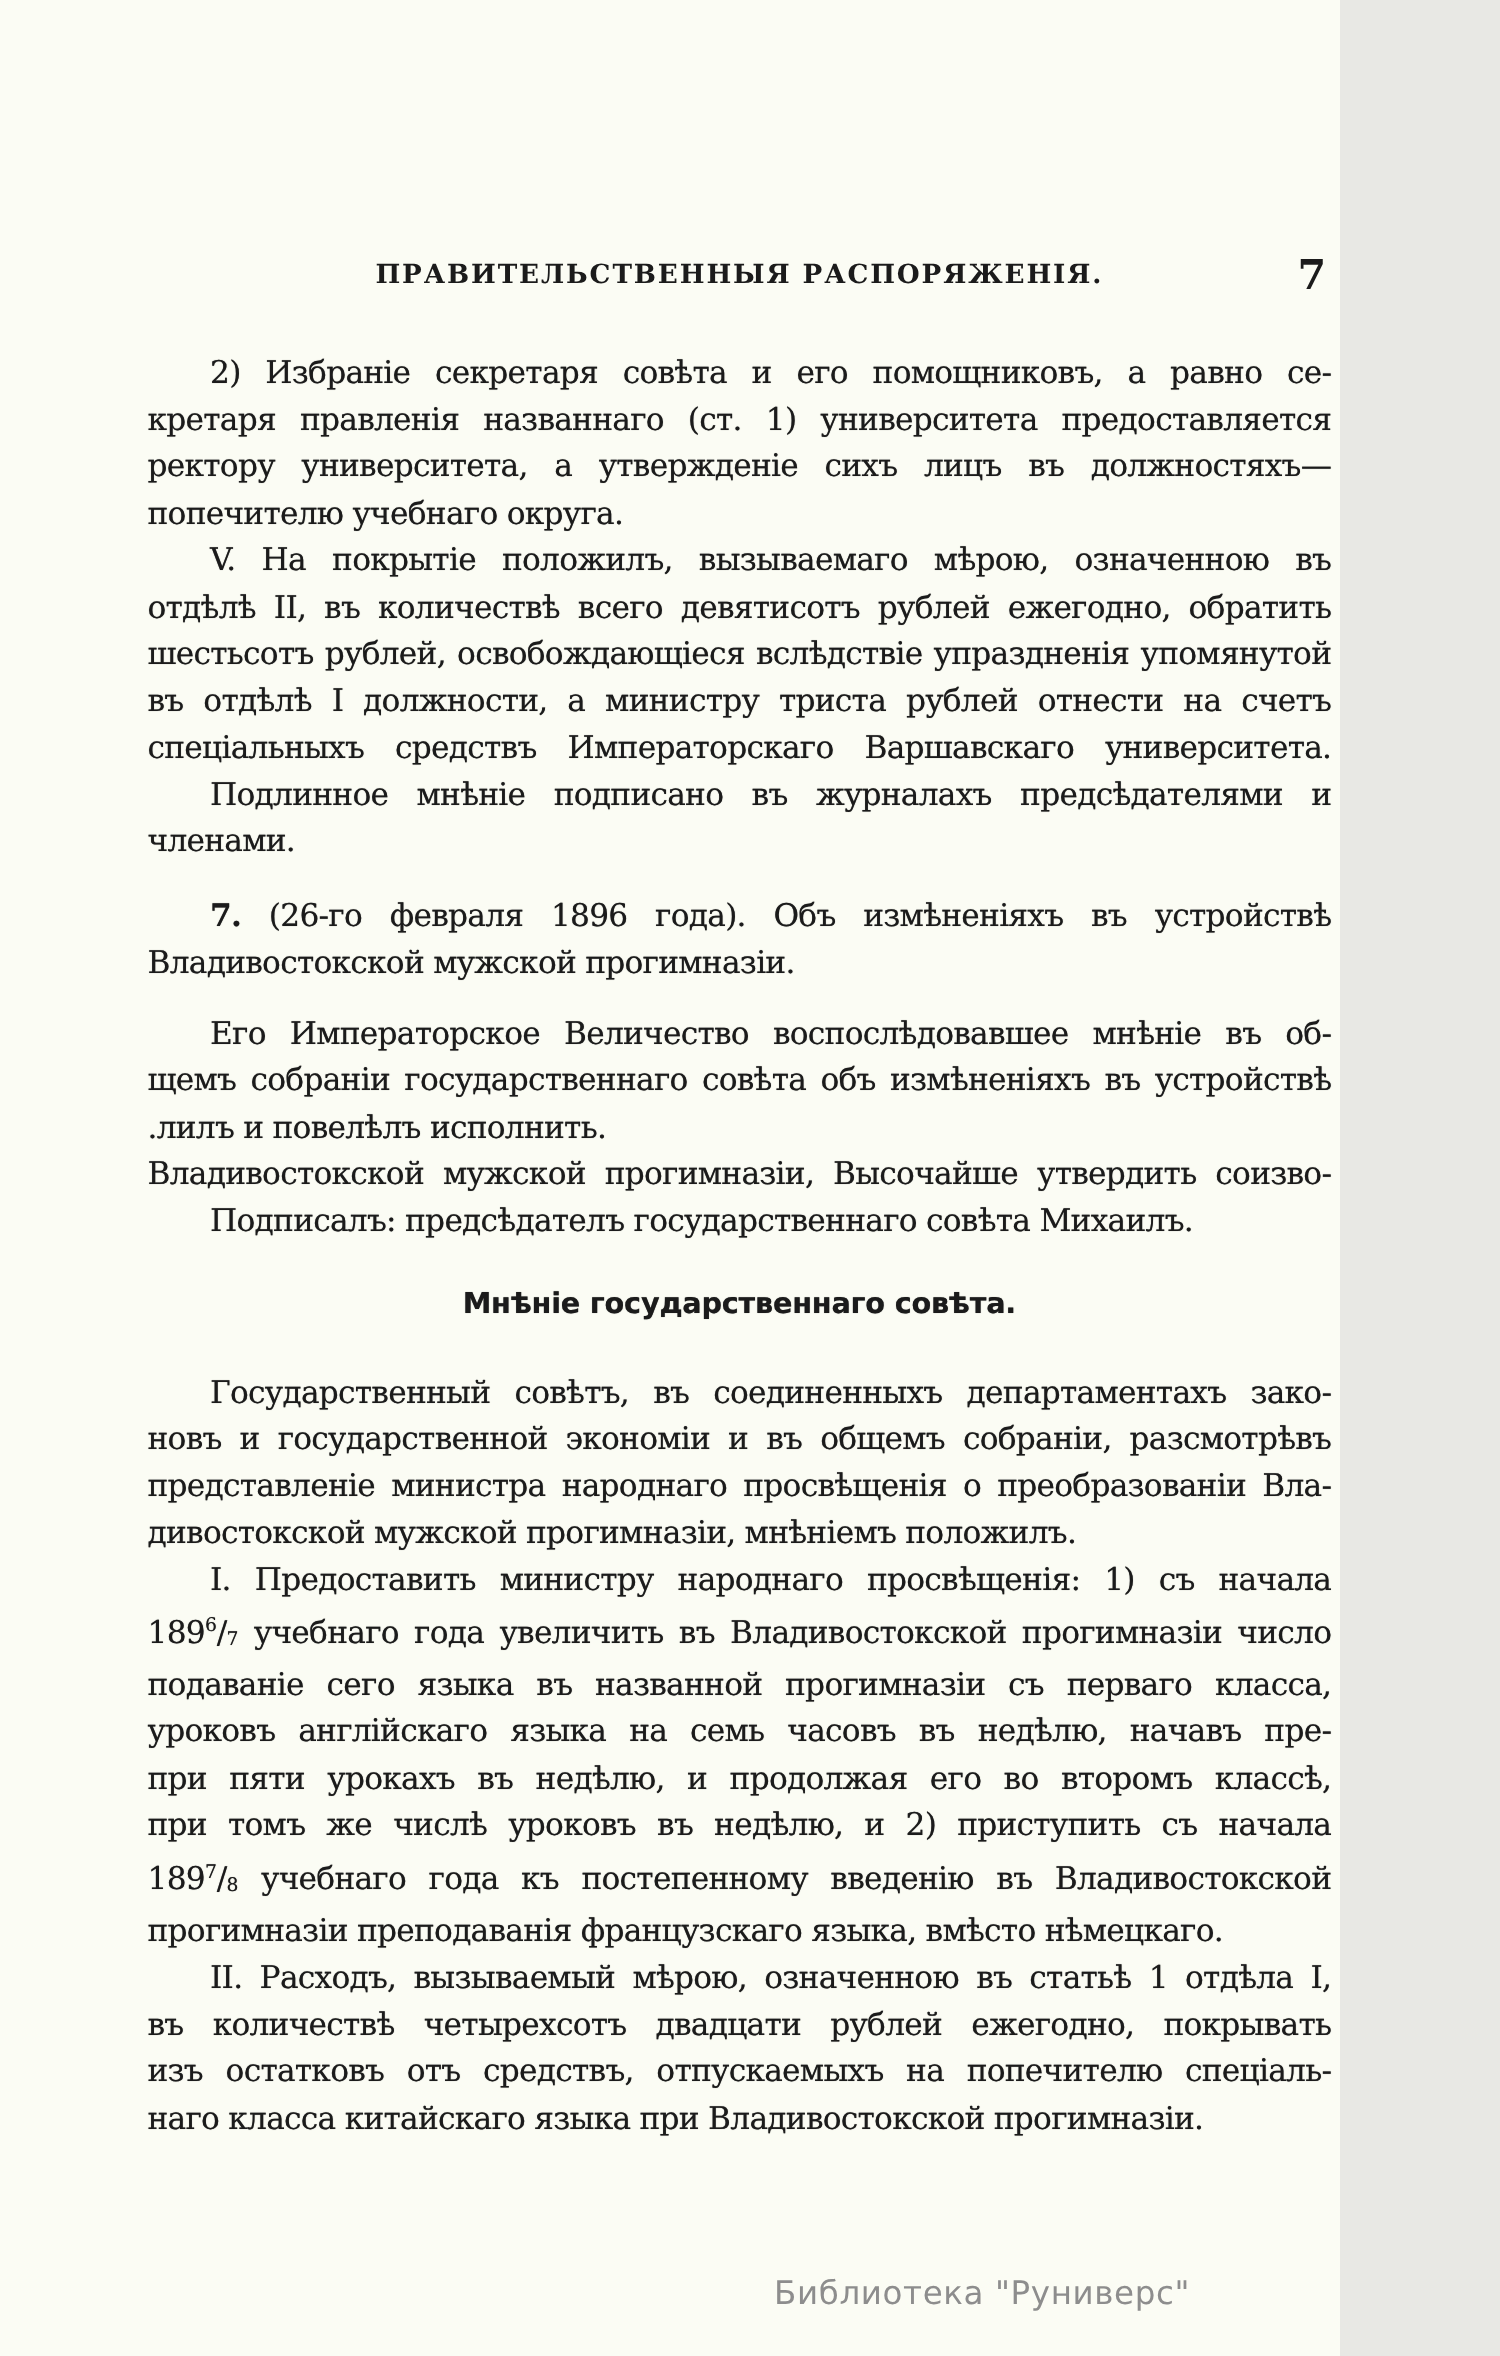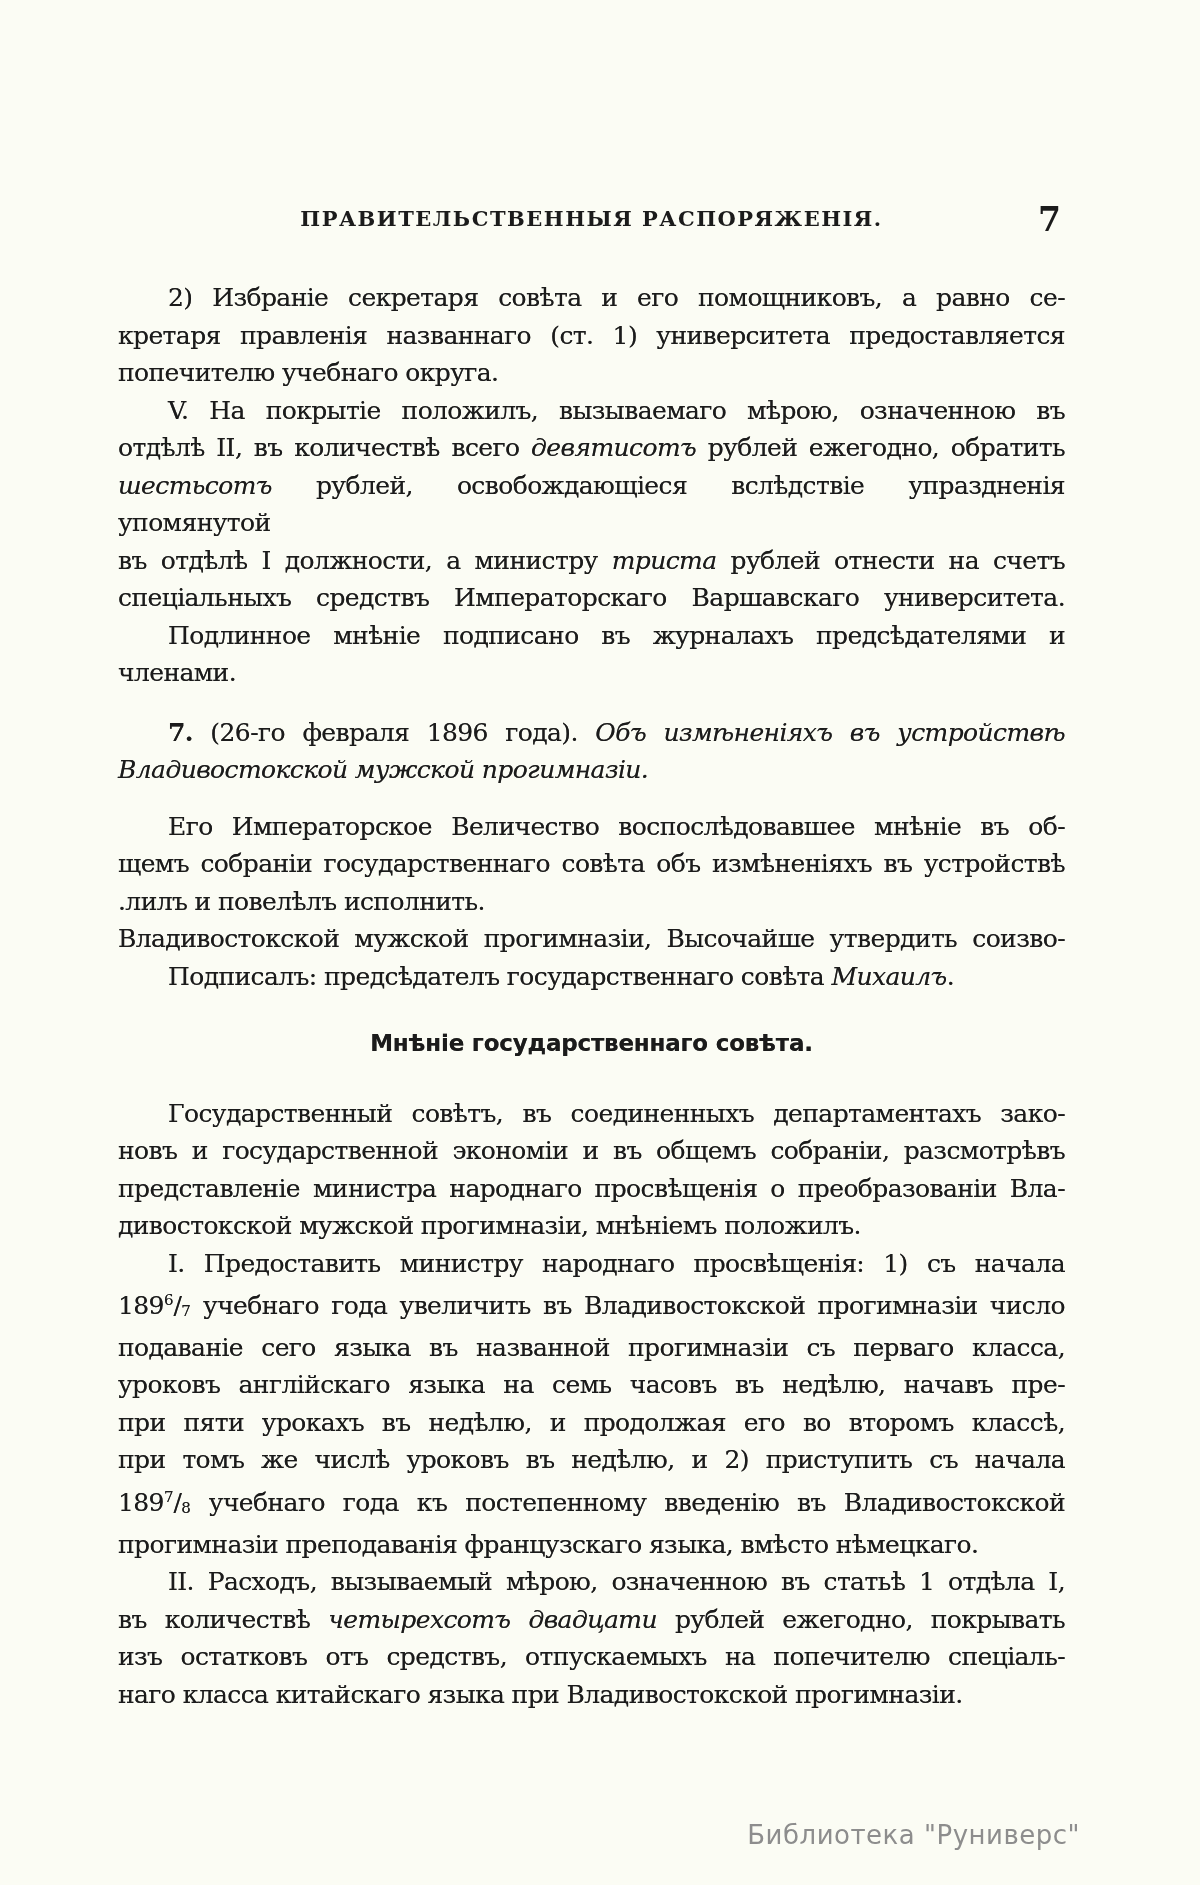--- a/index.html
+++ b/index.html
@@ -4,21 +4,21 @@
 <style>
   :root{
     --page-bg:#fbfcf4;
     --ink:#1b1b1b;
     --watermark:#8d8d8d;
   }
   html,body{margin:0;padding:0;}
   body{background:#e8e8e4;}
   .page{
     position:relative;
-    width:1200px;height:1885px;
+    width:1072px;height:1885px;
     background:var(--page-bg);
     overflow:hidden;
     font-family:"DejaVu Serif", serif;
     color:var(--ink);
   }
   .text-block{
     position:absolute;
     left:118px;top:206px;width:947px;
   }
   .running-header{
@@ -55,21 +55,21 @@
     font-size:23px;
     letter-spacing:-0.2px;
   }
   .line{
     text-align:justify;
     text-align-last:justify;
   }
   .line.flush{text-align-last:left;}
   .line.indent{text-indent:50px;}
   .line.center{text-align:center;text-align-last:center;margin-top:20px;}
-  .seg.i{font-style:italic;}
+  .seg.i{}
   .seg.b{font-weight:bold;}
   .seg.sup{font-size:60%;vertical-align:super;letter-spacing:0;}
   .seg.sub{font-size:60%;vertical-align:baseline;position:relative;top:0.12em;letter-spacing:0;}
   .watermark{
     position:absolute;
     top:1820px;right:120px;
     font-family:"DejaVu Sans", sans-serif;
     font-size:26px;
     color:var(--watermark);
     letter-spacing:0.5px;
@@ -82,20 +82,21 @@
 <div class="page">
   <div class="text-block">
     <div class="running-header">
       <span class="header-title">ПРАВИТЕЛЬСТВЕННЫЯ РАСПОРЯЖЕНІЯ.</span>
       <span class="page-number">7</span>
     </div>
     <div id="text-body">
         <div class="block block-paragraph">
           <div class="line indent"><span class="seg">2) Избраніе секретаря совѣта и его помощниковъ, а равно се-</span></div>
           <div class="line"><span class="seg">кретаря правленія названнаго (ст. 1) университета предоставляется</span></div>
+          <div class="line"><span class="seg">ректору университета, а утвержденіе сихъ лицъ въ должностяхъ—</span></div>
           <div class="line flush"><span class="seg">попечителю учебнаго округа.</span></div>
         </div>
         <div class="block block-paragraph">
           <div class="line indent"><span class="seg">V. На покрытіе положилъ, вызываемаго мѣрою, означенною въ</span></div>
           <div class="line"><span class="seg">отдѣлѣ II, въ количествѣ всего </span><span class="seg i">девятисотъ</span><span class="seg"> рублей ежегодно, обратить</span></div>
           <div class="line"><span class="seg i">шестьсотъ</span><span class="seg"> рублей, освобождающіеся вслѣдствіе упраздненія упомянутой</span></div>
           <div class="line"><span class="seg">въ отдѣлѣ I должности, а министру </span><span class="seg i">триста</span><span class="seg"> рублей отнести на счетъ</span></div>
           <div class="line"><span class="seg">спеціальныхъ средствъ Императорскаго Варшавскаго университета.</span></div>
         </div>
         <div class="block block-paragraph">

